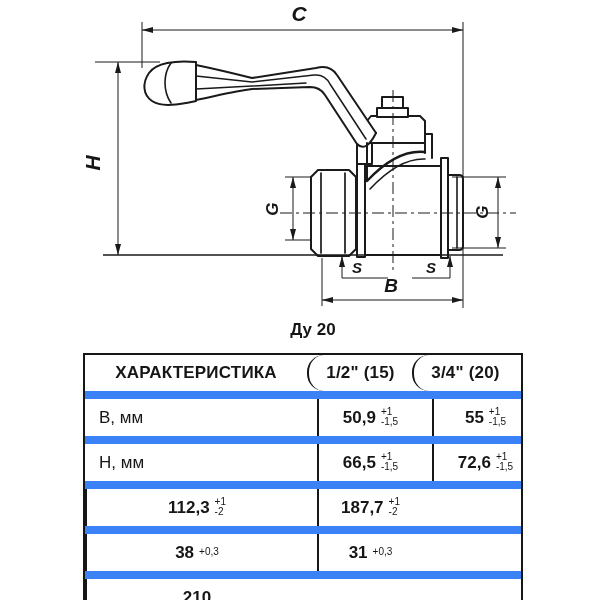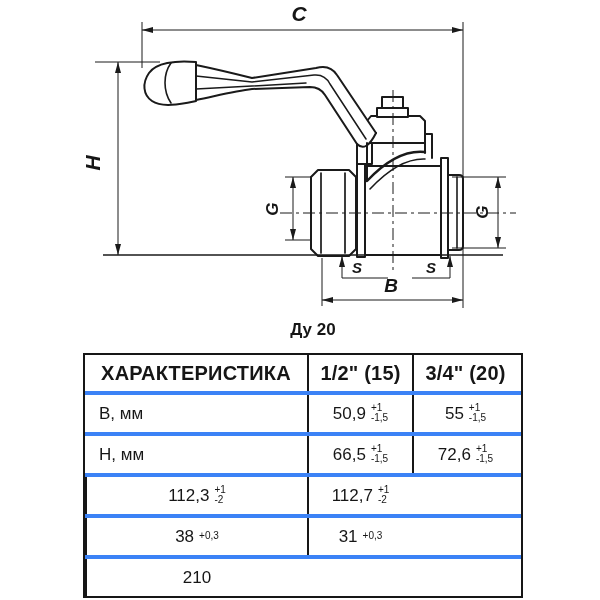--- a/index.html
+++ b/index.html
@@ -3,26 +3,26 @@
 <meta charset="utf-8">
 <style>
   html,body{margin:0;padding:0;background:#ffffff;width:600px;height:600px;overflow:hidden;
     font-family:"Liberation Sans",sans-serif;color:#161616;}
   .stage{position:relative;width:600px;height:600px;background:#fff;}
   .drawing{position:absolute;left:0;top:0;}
   
   .spec-table{position:absolute;left:83px;top:353px;width:436px;border:2px solid #161616;background:#fff;}
   .trow{display:grid;grid-template-columns:222px 105px 105px;height:37px;}
   .trow.header{height:36px;}
-  .trow + .trow{border-top:4px solid #3b82f6;}
+  .trow + .trow{border-top:8px solid #3b82f6;gap:10px;}
   .tcell{display:flex;align-items:center;overflow:hidden;}
   .tcell.c2,.tcell.c3{border-left:2px solid #161616;justify-content:center;}
   .tcell.label{padding-left:14px;font-size:17px;}
-  .tcell.head{justify-content:center;font-weight:bold;font-size:20px;letter-spacing:.2px;}
-  .num{font-size:17px;}
+  .tcell.head{justify-content:center;font-weight:bold;font-size:17px;letter-spacing:.2px;border-radius:17px;}
+  .num{font-size:17px;font-weight:bold;}
   .tol{display:flex;flex-direction:column;justify-content:center;margin-left:5px;
        font-size:10px;line-height:9.5px;transform:translateY(-1px);text-align:left;min-height:20px;}
 </style>
 </head>
 <body>
 
 <div class="stage">
 
   <svg class="drawing" width="600" height="348" viewBox="0 0 600 348">
 
@@ -169,21 +169,21 @@
 
     <div class="trow">
       <div class="tcell c2">
         <span class="num">112,3</span>
         <span class="tol">
             <span>+1</span>
             <span>-2</span>
           </span>
       </div>
       <div class="tcell c3">
-        <span class="num">112,7</span>
+        <span class="num">187,7</span>
         <span class="tol">
             <span>+1</span>
             <span>-2</span>
           </span>
       </div>
     </div>
 
     <div class="trow">
       <div class="tcell c2">
         <span class="num">38</span>

